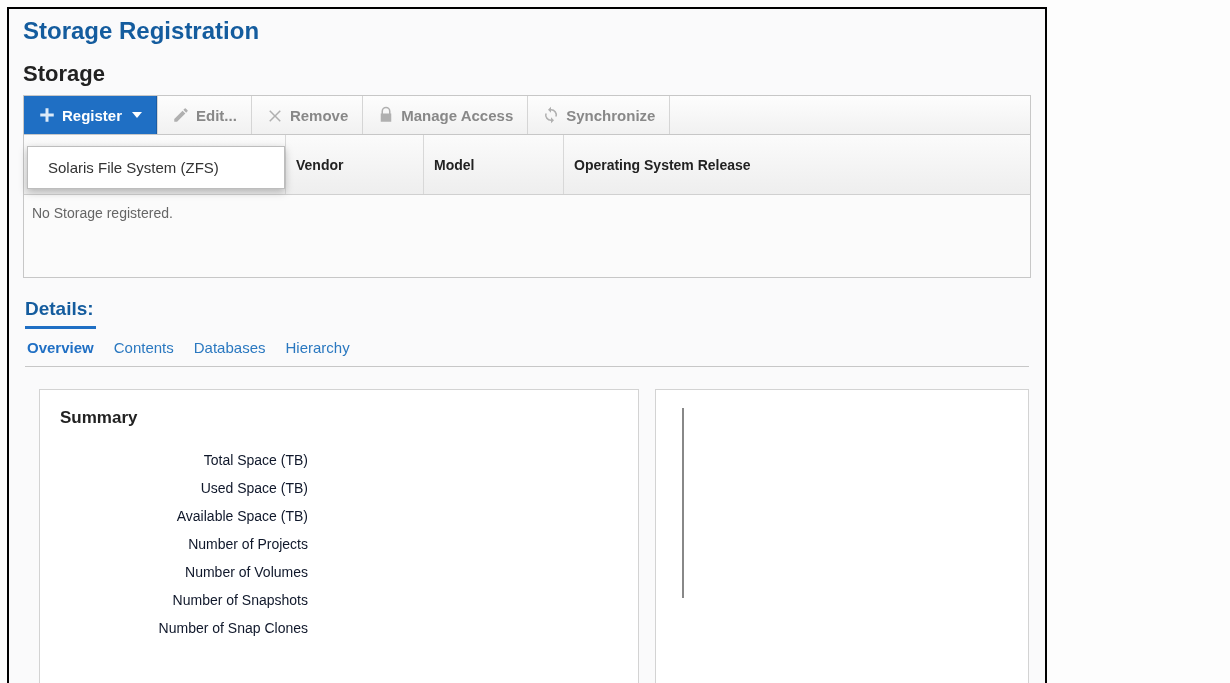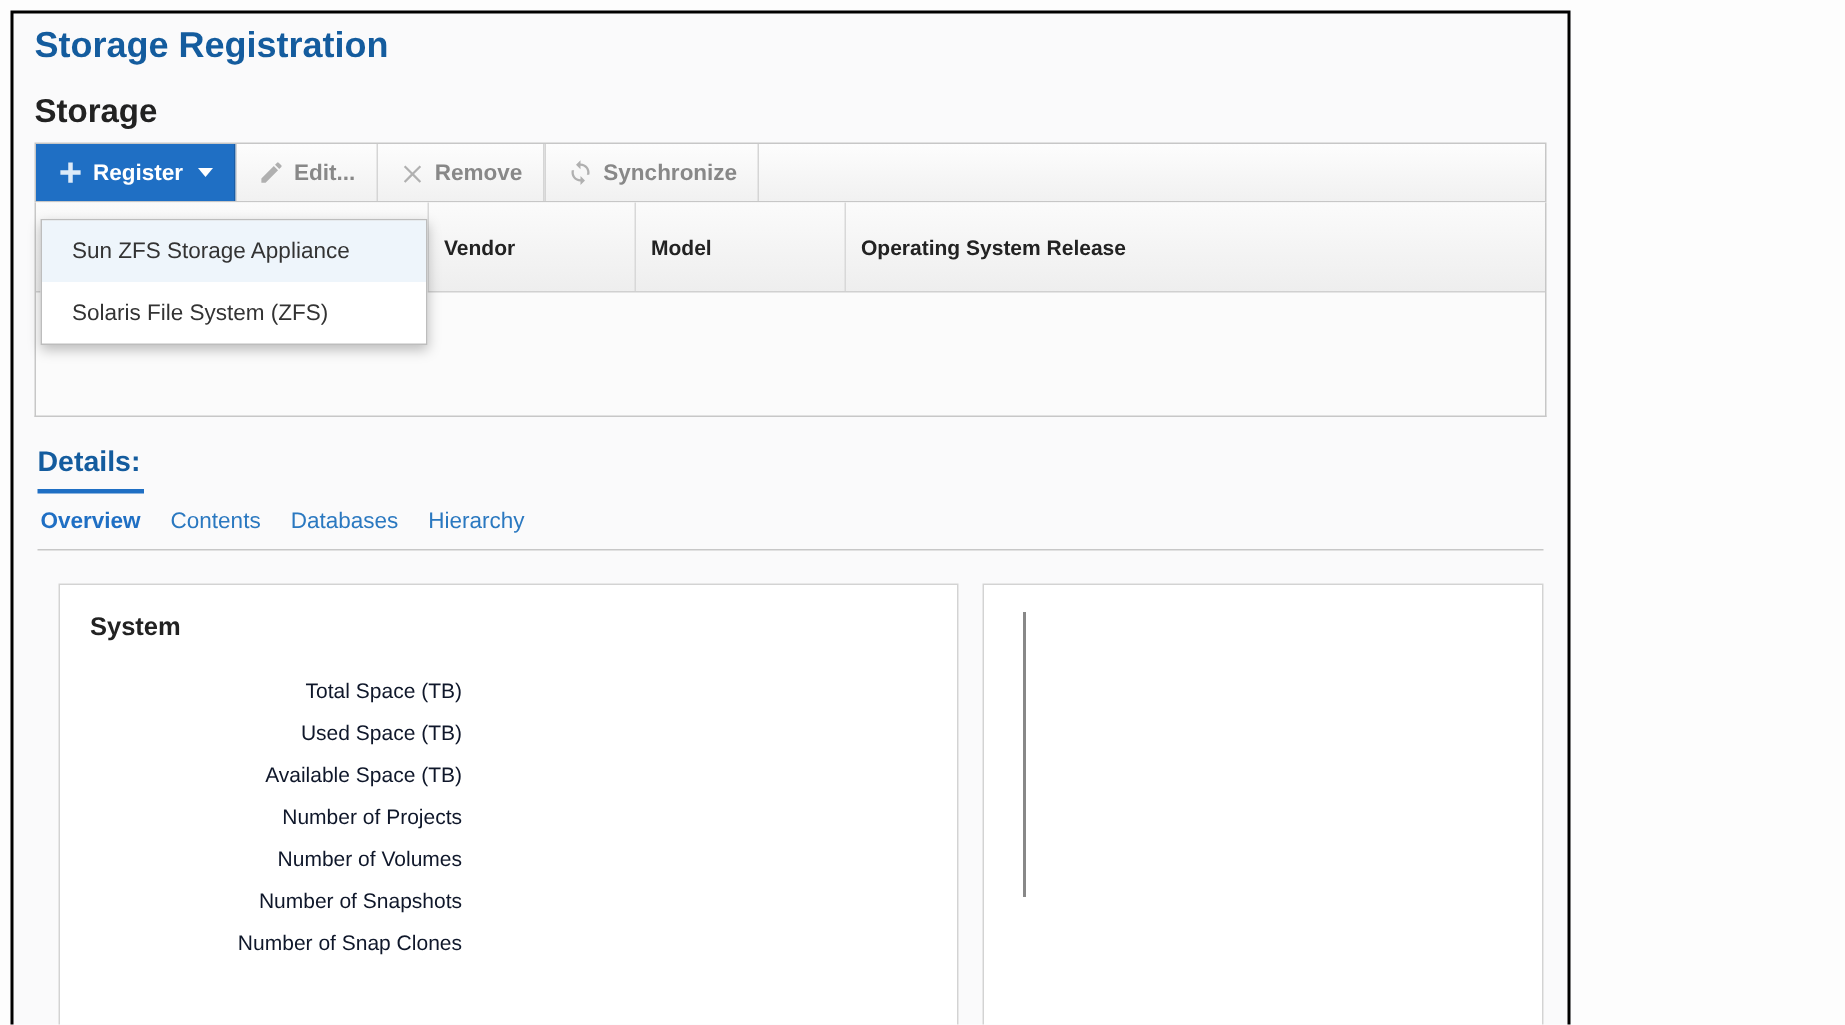--- a/index.html
+++ b/index.html
@@ -211,34 +211,41 @@
     <div class="toolbar-sep"></div>
     <div class="tb-btn">
       <span class="icon">
         <svg class="ic" viewBox="0 0 24 24">
             <path d="M18.3 5.71 12 12.01l-6.3-6.3L4.29 7.12l6.3 6.3-6.3 6.3 1.41 1.41 6.3-6.3 6.3 6.3 1.41-1.41-6.3-6.3 6.3-6.3z"></path>
           </svg>
       </span>
       <span>Remove</span>
     </div>
     <div class="toolbar-sep"></div>
+    <div class="tb-btn">
+      <span class="icon">
+        <svg class="ic" viewBox="0 0 24 24">
+            <path d="M6 10V7a6 6 0 1 1 12 0v3h1v11H5V10h1zm2 0h8V7a4 4 0 1 0-8 0v3z"></path>
+          </svg>
+      </span>
+      <span>Manage Access</span>
+    </div>
     <div class="toolbar-sep"></div>
     <div class="tb-btn">
       <span class="icon">
         <svg class="ic" viewBox="0 0 24 24">
             <path d="M12 4V1L8 5l4 4V6a6 6 0 0 1 5.65 8H19.8A8 8 0 0 0 12 4zm0 14a6 6 0 0 1-5.65-8H4.2A8 8 0 0 0 12 20v3l4-4-4-4v3z"></path>
           </svg>
       </span>
       <span>Synchronize</span>
     </div>
     <div class="toolbar-sep"></div>
   </div>
 
   <div class="dropdown">
-    <div class="dd-item hover">Sun ZFS Storage Appliance</div>
     <div class="dd-item">Solaris File System (ZFS)</div>
   </div>
 
   <div class="grid-area">
     <div class="col-headers">
       <div class="col spacer"></div>
       <div class="col vendor">Vendor</div>
       <div class="col model">Model</div>
       <div class="col">Operating System Release</div>
     </div>
@@ -249,21 +256,21 @@
 
   <div class="tabs">
     <div class="tab active">Overview</div>
     <div class="tab">Contents</div>
     <div class="tab">Databases</div>
     <div class="tab">Hierarchy</div>
   </div>
 
   <div class="panels">
     <div class="panel summary">
-      <div class="panel-title">System</div>
+      <div class="panel-title">Summary</div>
       <div class="summary-rows">
         <div class="row">Total Space (TB)</div>
         <div class="row">Used Space (TB)</div>
         <div class="row">Available Space (TB)</div>
         <div class="row">Number of Projects</div>
         <div class="row">Number of Volumes</div>
         <div class="row">Number of Snapshots</div>
         <div class="row">Number of Snap Clones</div>
       </div>
     </div>

